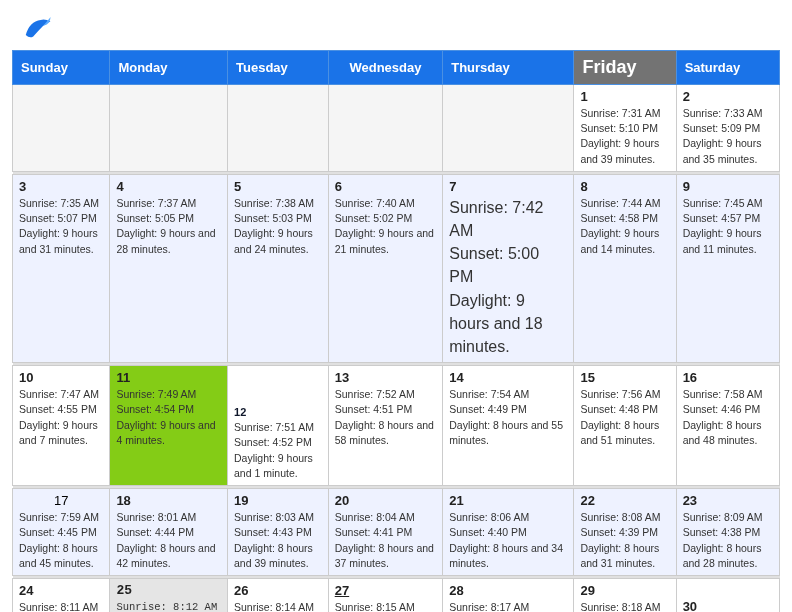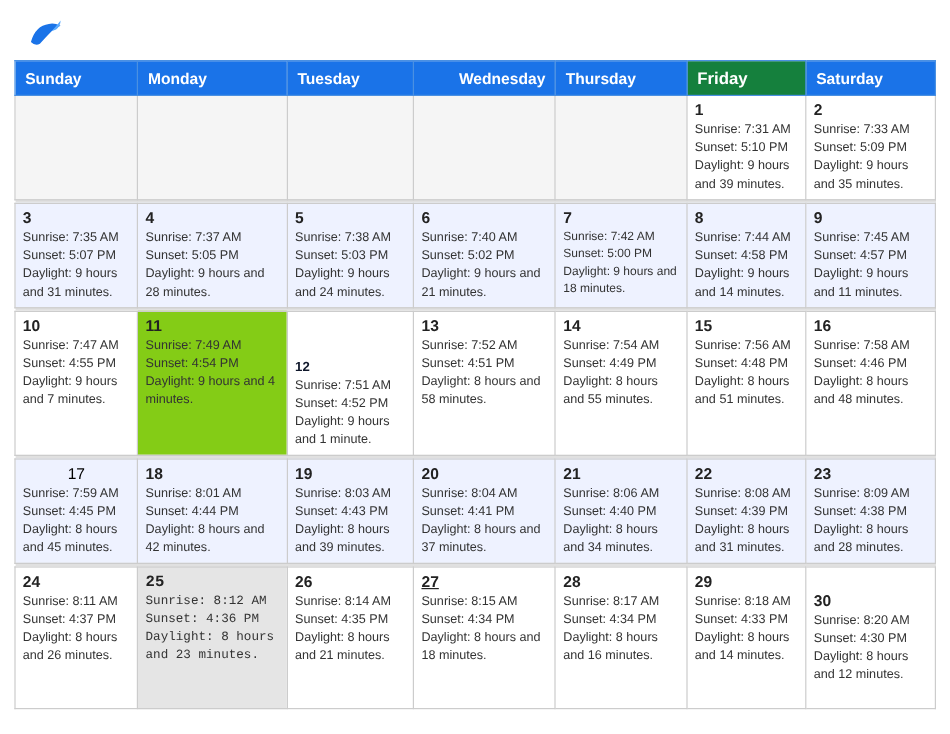--- a/index.html
+++ b/index.html
@@ -28,23 +28,23 @@
     </div>
   </div>
 
   <div style="padding:0 12px 12px 12px;">
     <table style="width:100%;border-collapse:collapse;">
       <thead>
         <tr>
         <th style="background: rgb(26, 115, 232); color: rgb(255, 255, 255); text-align: left; padding: 6px 8px; font-size: 13px; font-weight: bold; border: 1px solid rgb(74, 144, 226); font-family: Arial, sans-serif;">Sunday</th>
             <th style="background: rgb(26, 115, 232); color: rgb(255, 255, 255); text-align: left; padding: 6px 8px; font-size: 13px; font-weight: bold; border: 1px solid rgb(74, 144, 226); font-family: Arial, sans-serif;">Monday</th>
             <th style="background: rgb(26, 115, 232); color: rgb(255, 255, 255); text-align: left; padding: 6px 8px; font-size: 13px; font-weight: bold; border: 1px solid rgb(74, 144, 226); font-family: Arial, sans-serif;">Tuesday</th>
-            <th style="background: rgb(26, 115, 232); color: rgb(255, 255, 255); text-align: right; padding: 6px 8px; font-size: 13px; font-weight: bold; border: 1px solid rgb(74, 144, 226); font-family: Arial, sans-serif;">Wednesday</th>
+            <th style="background: rgb(26, 115, 232); color: rgb(255, 255, 255); text-align: center; padding: 6px 8px; font-size: 13px; font-weight: bold; border: 1px solid rgb(74, 144, 226); font-family: Arial, sans-serif;">Wednesday</th>
             <th style="background: rgb(26, 115, 232); color: rgb(255, 255, 255); text-align: left; padding: 6px 8px; font-size: 13px; font-weight: bold; border: 1px solid rgb(74, 144, 226); font-family: Arial, sans-serif;">Thursday</th>
-            <th style="background: #15803d; color: rgb(255, 255, 255); text-align: left; padding: 6px 8px; font-size: 14px; font-weight: bold; border: 1px solid rgb(74, 144, 226); font-family: Arial, sans-serif;">Friday</th>
+            <th style="background: #737373; color: rgb(255, 255, 255); text-align: left; padding: 6px 8px; font-size: 18px; font-weight: bold; border: 1px solid rgb(74, 144, 226); font-family: Arial, sans-serif;">Friday</th>
             <th style="background: rgb(26, 115, 232); color: rgb(255, 255, 255); text-align: left; padding: 6px 8px; font-size: 13px; font-weight: bold; border: 1px solid rgb(74, 144, 226); font-family: Arial, sans-serif;">Saturday</th>
           </tr>
       </thead>
       <tbody id="calendar-body">
       <tr>
             <td style="border: 1px solid rgb(204, 204, 204); vertical-align: top; padding: 4px 6px; min-height: 78px; height: 78px; font-family: Arial, sans-serif; background: rgb(245, 245, 245);"></td>
             <td style="border: 1px solid rgb(204, 204, 204); vertical-align: top; padding: 4px 6px; min-height: 78px; height: 78px; font-family: Arial, sans-serif; background: rgb(245, 245, 245);"></td>
             <td style="border: 1px solid rgb(204, 204, 204); vertical-align: top; padding: 4px 6px; min-height: 78px; height: 78px; font-family: Arial, sans-serif; background: rgb(245, 245, 245);"></td>
             <td style="border: 1px solid rgb(204, 204, 204); vertical-align: top; padding: 4px 6px; min-height: 78px; height: 78px; font-family: Arial, sans-serif; background: rgb(245, 245, 245);"></td>
             <td style="border: 1px solid rgb(204, 204, 204); vertical-align: top; padding: 4px 6px; min-height: 78px; height: 78px; font-family: Arial, sans-serif; background: rgb(245, 245, 245);"></td>
@@ -84,21 +84,21 @@
 Daylight: 9 hours and 24 minutes.</div>
             </td>
             <td style="border: 1px solid rgb(204, 204, 204); vertical-align: top; padding: 4px 6px; min-height: 78px; height: 78px; font-family: Arial, sans-serif; background: rgb(238, 242, 255);">
               <span style="font-size: 13px; font-weight: bold; color: rgb(34, 34, 34); display: block; margin-bottom: 2px;">6</span>
               <div style="font-size: 10.5px; color: rgb(51, 51, 51); line-height: 1.45; white-space: pre-wrap;">Sunrise: 7:40 AM
 Sunset: 5:02 PM
 Daylight: 9 hours and 21 minutes.</div>
             </td>
             <td style="border: 1px solid rgb(204, 204, 204); vertical-align: top; padding: 4px 6px; min-height: 78px; height: 78px; font-family: Arial, sans-serif; background: rgb(238, 242, 255);">
               <span style="font-size: 13px; font-weight: bold; color: rgb(34, 34, 34); display: block; margin-bottom: 2px;">7</span>
-              <div style="font-size: 10px; color: rgb(51, 51, 51); line-height: 1.45; white-space: pre-wrap;">Sunrise: 7:42 AM
+              <div style="font-size: 16px; color: rgb(51, 51, 51); line-height: 1.45; white-space: pre-wrap;">Sunrise: 7:42 AM
 Sunset: 5:00 PM
 Daylight: 9 hours and 18 minutes.</div>
             </td>
             <td style="border: 1px solid rgb(204, 204, 204); vertical-align: top; padding: 4px 6px; min-height: 78px; height: 78px; font-family: Arial, sans-serif; background: rgb(238, 242, 255);">
               <span style="font-size: 13px; font-weight: bold; color: rgb(34, 34, 34); display: block; margin-bottom: 2px;">8</span>
               <div style="font-size: 10.5px; color: rgb(51, 51, 51); line-height: 1.45; white-space: pre-wrap;">Sunrise: 7:44 AM
 Sunset: 4:58 PM
 Daylight: 9 hours and 14 minutes.</div>
             </td>
             <td style="border: 1px solid rgb(204, 204, 204); vertical-align: top; padding: 4px 6px; min-height: 78px; height: 78px; font-family: Arial, sans-serif; background: rgb(238, 242, 255);">

